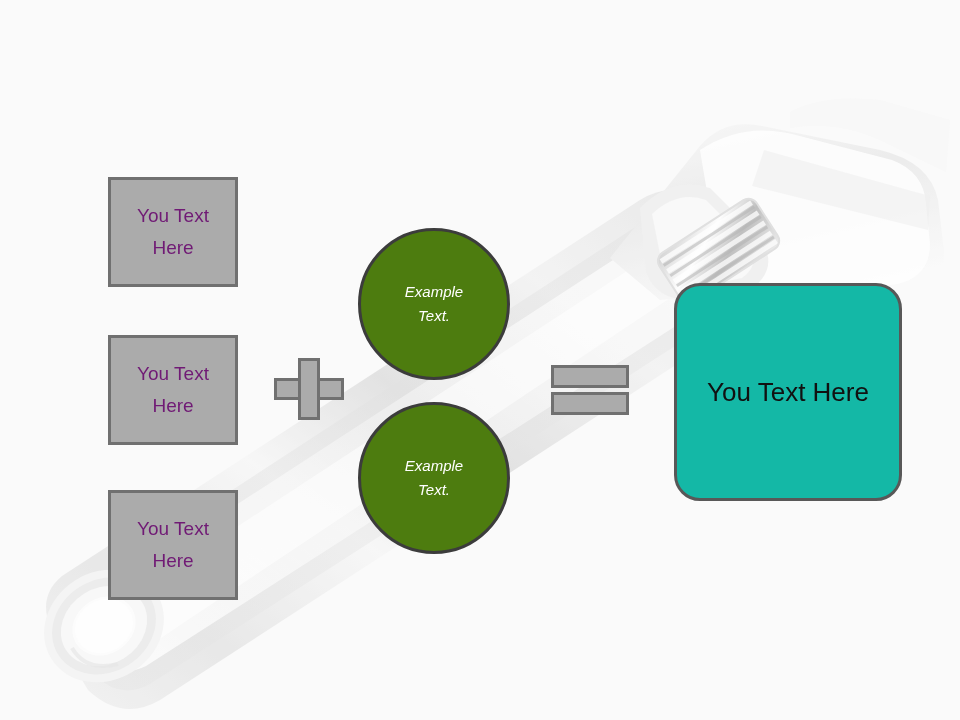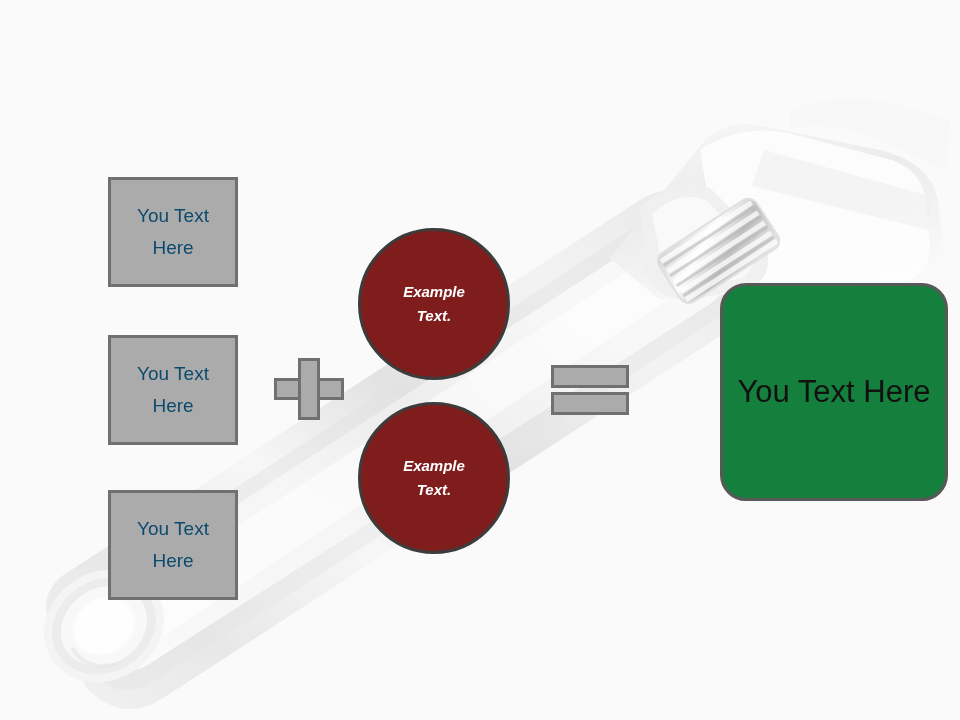--- a/index.html
+++ b/index.html
@@ -61,21 +61,21 @@
   .title-text .t-rest { font-weight: normal; }
 
   
   .input-box {
     position: absolute;
     width: 130px;
     height: 110px;
     background: #ababab;
     border: 3px solid #707070;
     box-sizing: border-box;
-    color: #0c4a6e;
+    color: #701a75;
     font-size: 19px;
     line-height: 32px;
     text-align: center;
     display: flex;
     align-items: center;
     justify-content: center;
     z-index: 20;
   }
   .input-box .label { display: block; width: 100%; }
   #box-1 { left: 108px; top: 177px; }
@@ -111,26 +111,26 @@
     background: #ababab;
     z-index: 3;
   }
 
   
   .circle {
     position: absolute;
     width: 152px;
     height: 152px;
     border-radius: 50%;
-    background: #7f1d1d;
+    background: #4d7c0f;
     border: 3px solid #3c3c3c;
     box-sizing: border-box;
     color: #ffffff;
     font-size: 15px;
-    font-weight: bold;
+    font-weight: normal;
     font-style: italic;
     line-height: 24px;
     text-align: center;
     display: flex;
     align-items: center;
     justify-content: center;
     z-index: 20;
   }
   .circle .label { display: block; width: 100%; }
   #circle-1 { left: 358px; top: 228px; }
@@ -157,33 +157,32 @@
   .equals-wrap .eq-bar.top { top: 0; }
   .equals-wrap .eq-bar.bottom { top: 27px; }
 
   
   .result-box {
     position: absolute;
     left: 674px;
     top: 283px;
     width: 228px;
     height: 218px;
-    background: #15803d;
+    background: #14b8a6;
     border: 3px solid #585858;
     border-radius: 26px;
     box-sizing: border-box;
     color: #111111;
-    font-size: 31px;
+    font-size: 26px;
     line-height: 32px;
     text-align: center;
     display: flex;
     align-items: center;
     justify-content: center;
     z-index: 20;
-    margin-left: 46px;
   }
   .result-box .label { display: block; width: 100%; }
 </style>
 </head>
 <body>
 
 <div class="slide">
 
   <svg class="bg-photo" viewBox="0 0 960 720" preserveAspectRatio="none" aria-hidden="true">
     <defs>

